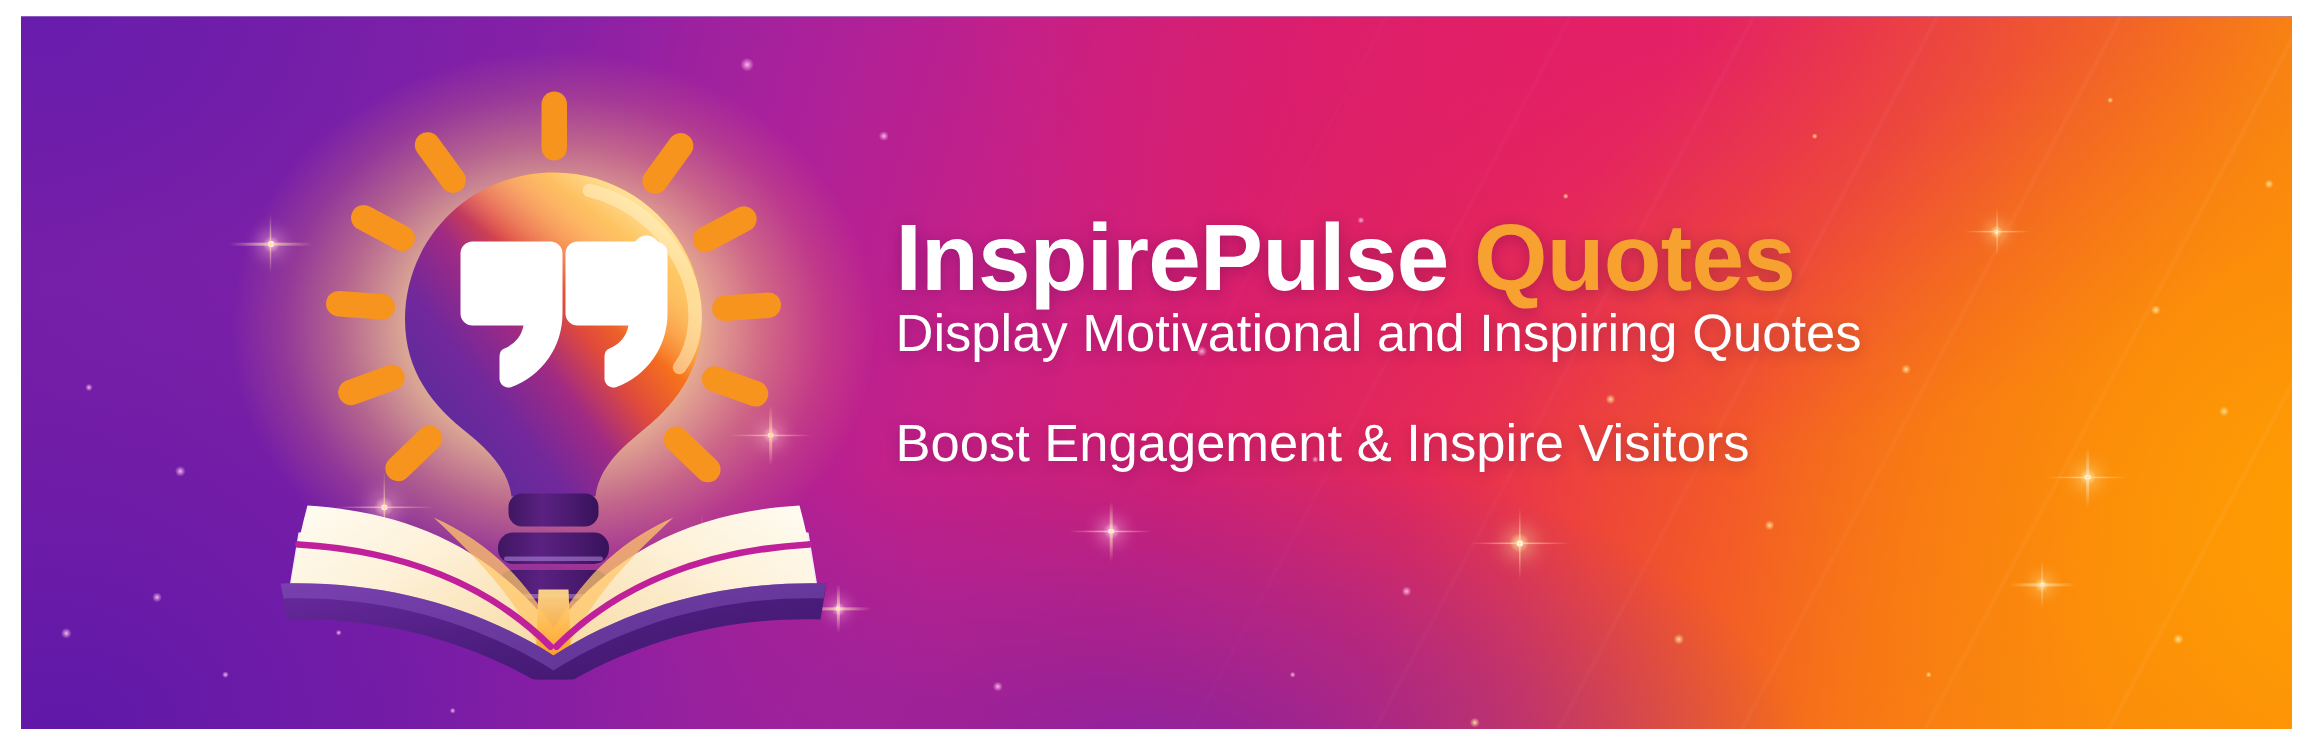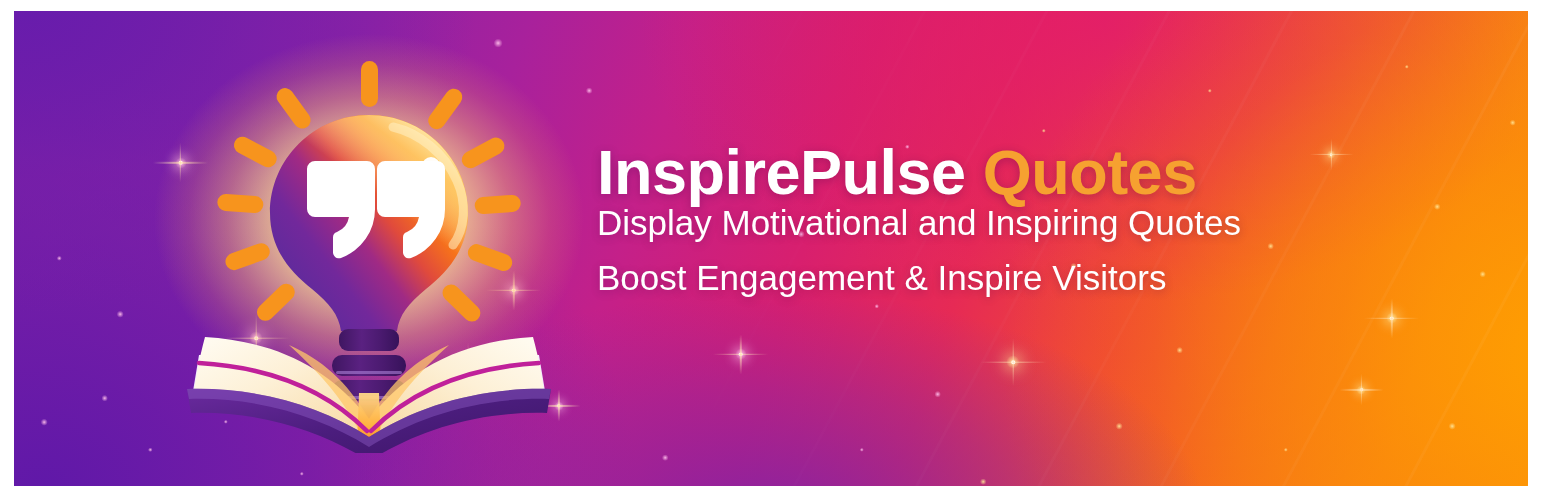--- a/index.html
+++ b/index.html
@@ -156,21 +156,21 @@
   .title-accent { color: #f6a130; }
   .subtitle {
     font-size: 35px;
     font-weight: 400;
     color: #ffffff;
     line-height: 1.0;
     white-space: nowrap;
     text-shadow: 0 2px 9px rgba(60,0,70,0.28);
   }
   #subtitle-1 { }
-  #subtitle-2 { margin-top: 20px; }
+  #subtitle-2 { margin-top: 38px; }
 </style>
 </head>
 <body>
 
 <div id="banner-root">
 
   <div class="bg-layer bg-base"></div>
   <div class="bg-layer bg-corner-purple"></div>
   <div class="bg-layer bg-corner-purple-top"></div>
   <div class="bg-layer bg-magenta-top"></div>

